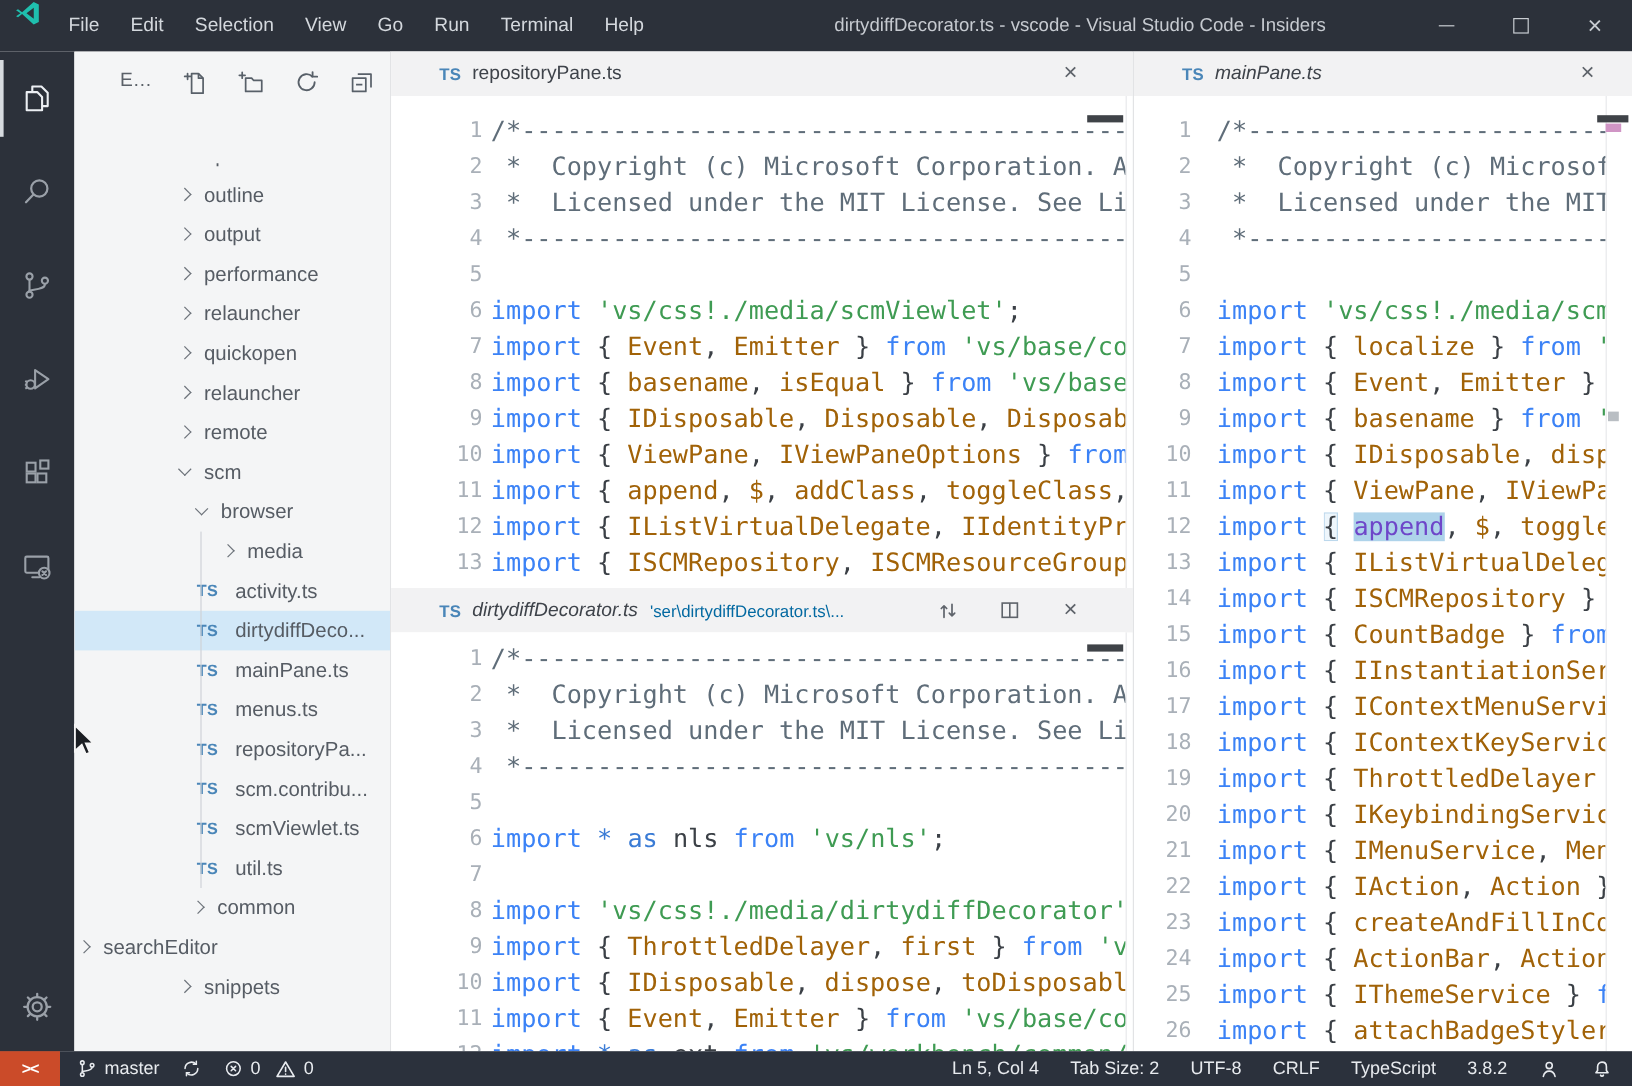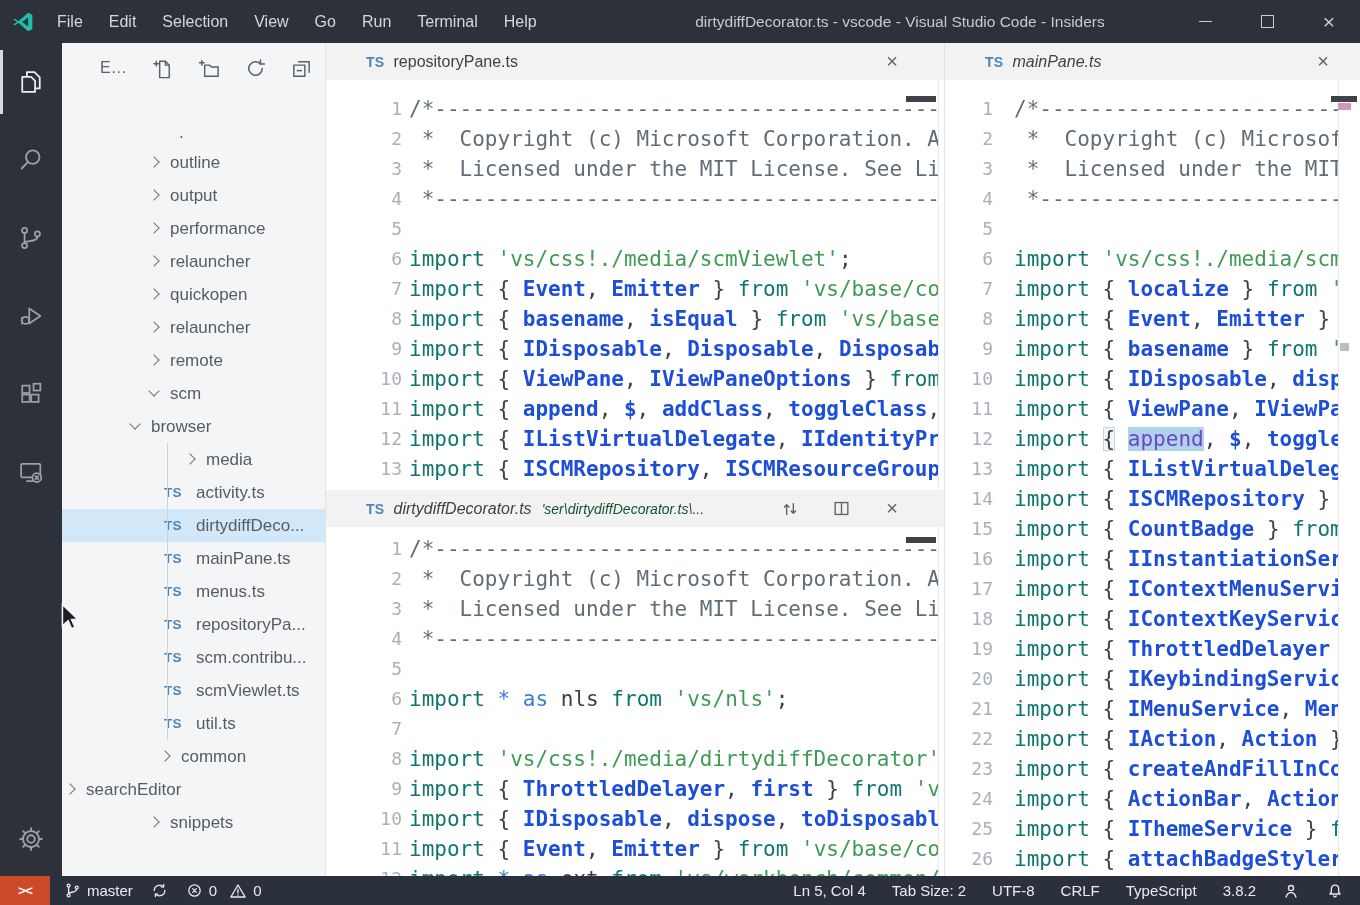--- a/index.html
+++ b/index.html
@@ -2,21 +2,21 @@
 <html><head>
 <meta charset="utf-8">
 <style>
   html,body{margin:0;padding:0;background:#fff;}
   body{width:1360px;height:905px;position:relative;overflow:hidden;
        font-family:"Liberation Sans","DejaVu Sans",sans-serif;
        -webkit-font-smoothing:antialiased;}
   svg{display:block}
   
   .titlebar{position:absolute;left:0;top:0;width:1360px;height:43px;background:#2c313a;
-            display:flex;align-items:center;color:#d4d8dd;}
+            display:flex;color:#d4d8dd;}
   .tb-logo{margin:0 10px 0 12px;}
   .menubar{display:flex;height:43px;align-items:center;}
   .menu-item{padding:0 13px;font-size:16px;line-height:43px;cursor:default;}
   .wtitle{position:absolute;left:620px;right:180px;top:0;height:43px;line-height:43px;
           text-align:center;font-size:15.5px;color:#c6cad0;white-space:nowrap;overflow:hidden;}
   .wc{position:absolute;right:0;top:0;height:43px;display:flex;}
   .wc>div{width:62px;height:43px;display:flex;align-items:center;justify-content:center;color:#c9cdd2;}
   .glyph-min{width:13px;height:1.4px;background:#c9cdd2;}
   .glyph-max{width:11px;height:11px;border:1.3px solid #c9cdd2;}
   .glyph-x{font-size:21px;line-height:21px;font-weight:300;}
@@ -48,39 +48,39 @@
   
   .ed{position:absolute;background:#fff;border-left:1px solid #e2e3e5;box-sizing:border-box;}
   #ed0{left:325px;top:43px;width:619px;height:447px;}
   #ed1{left:325px;top:490px;width:619px;height:386px;}
   #ed2{left:944px;top:43px;width:416px;height:833px;}
   .etitle{position:absolute;left:0;right:0;top:0;height:37px;background:#f2f2f3;
           display:flex;align-items:center;padding-left:40px;box-sizing:border-box;}
   .etitle .tsb{flex:0 0 auto;margin-right:9px;font-size:14px;}
   .ename{font-size:16px;color:#3e434a;white-space:nowrap;}
   .ename.it{font-style:italic;}
-  .edesc{font-size:14px;font-style:italic;color:#14532d;margin-left:10px;white-space:nowrap;}
+  .edesc{font-size:14px;color:#0369a1;margin-left:10px;white-space:nowrap;}
   .eact{position:absolute;top:0;height:37px;width:32px;display:flex;align-items:center;
         justify-content:center;color:#5f646b;}
   .eclose{font-size:20px;font-weight:300;}
   .ecode{position:absolute;left:0;top:37px;bottom:0;overflow:hidden;background:#fff;}
   #ed0 .ecode,#ed1 .ecode{width:612px;}
   #ed2 .ecode{width:393px;}
   .clines{font-family:"DejaVu Sans Mono","Liberation Mono",monospace;font-size:21px;}
   #ed0 .clines,#ed2 .clines{padding-top:14px;}
   #ed1 .clines{padding-top:7px;}
   .cline{display:flex;height:30px;line-height:30px;white-space:pre;}
   .ln{flex:0 0 76px;text-align:right;color:#a9b0b8;font-size:18px;}
   #ed2 .ln{flex:0 0 48px;}
   .ct{margin-left:7px;}
   #ed2 .ct{margin-left:21px;}
   .tk-c{color:#5f6d79;}
-  .tk-k{color:#0f766e;}
+  .tk-k{color:#3b82f6;}
   .tk-s{color:#3f9b53;}
-  .tk-i{color:#1d4ed8;font-weight:bold;}
+  .tk-i{color:#a16207;}
   .tk-p,.tk-d{color:#3b4046;}
   .tk-b{color:#3a7bd5;}
   .tk-hl{color:#6e46c9;background:#aed3ea;}
   .tk-bm{color:#3b4046;background:#eef6fc;box-shadow:inset 0 0 0 1px #bcd8ec;}
   .vline{position:absolute;top:37px;bottom:0;width:1px;background:#e8e9eb;}
   #ed0 .vline,#ed1 .vline{left:612px;}
   #ed2 .vline{left:393px;}
   .mark{position:absolute;}
   .mk-thumb{background:#3f4348;}
   .mk-pink{background:#d095c5;}
@@ -262,21 +262,21 @@
           <span>relauncher</span>
         </div>
         <div class="trow" style="padding-left: 84px;">
           <span class="chev c"></span>
           <span>remote</span>
         </div>
         <div class="trow" style="padding-left: 84px;">
           <span class="chev e"></span>
           <span>scm</span>
         </div>
-        <div class="trow" style="padding-left: 65px;">
+        <div class="trow" style="padding-left: 98px;">
           <span class="chev e"></span>
           <span>browser</span>
         </div>
         <div class="trow" style="padding-left: 120px;">
           <span class="chev c"></span>
           <span>media</span>
         </div>
         <div class="trow" style="padding-left: 102px;">
           <span class="tsb">TS</span>
           <span>activity.ts</span>

